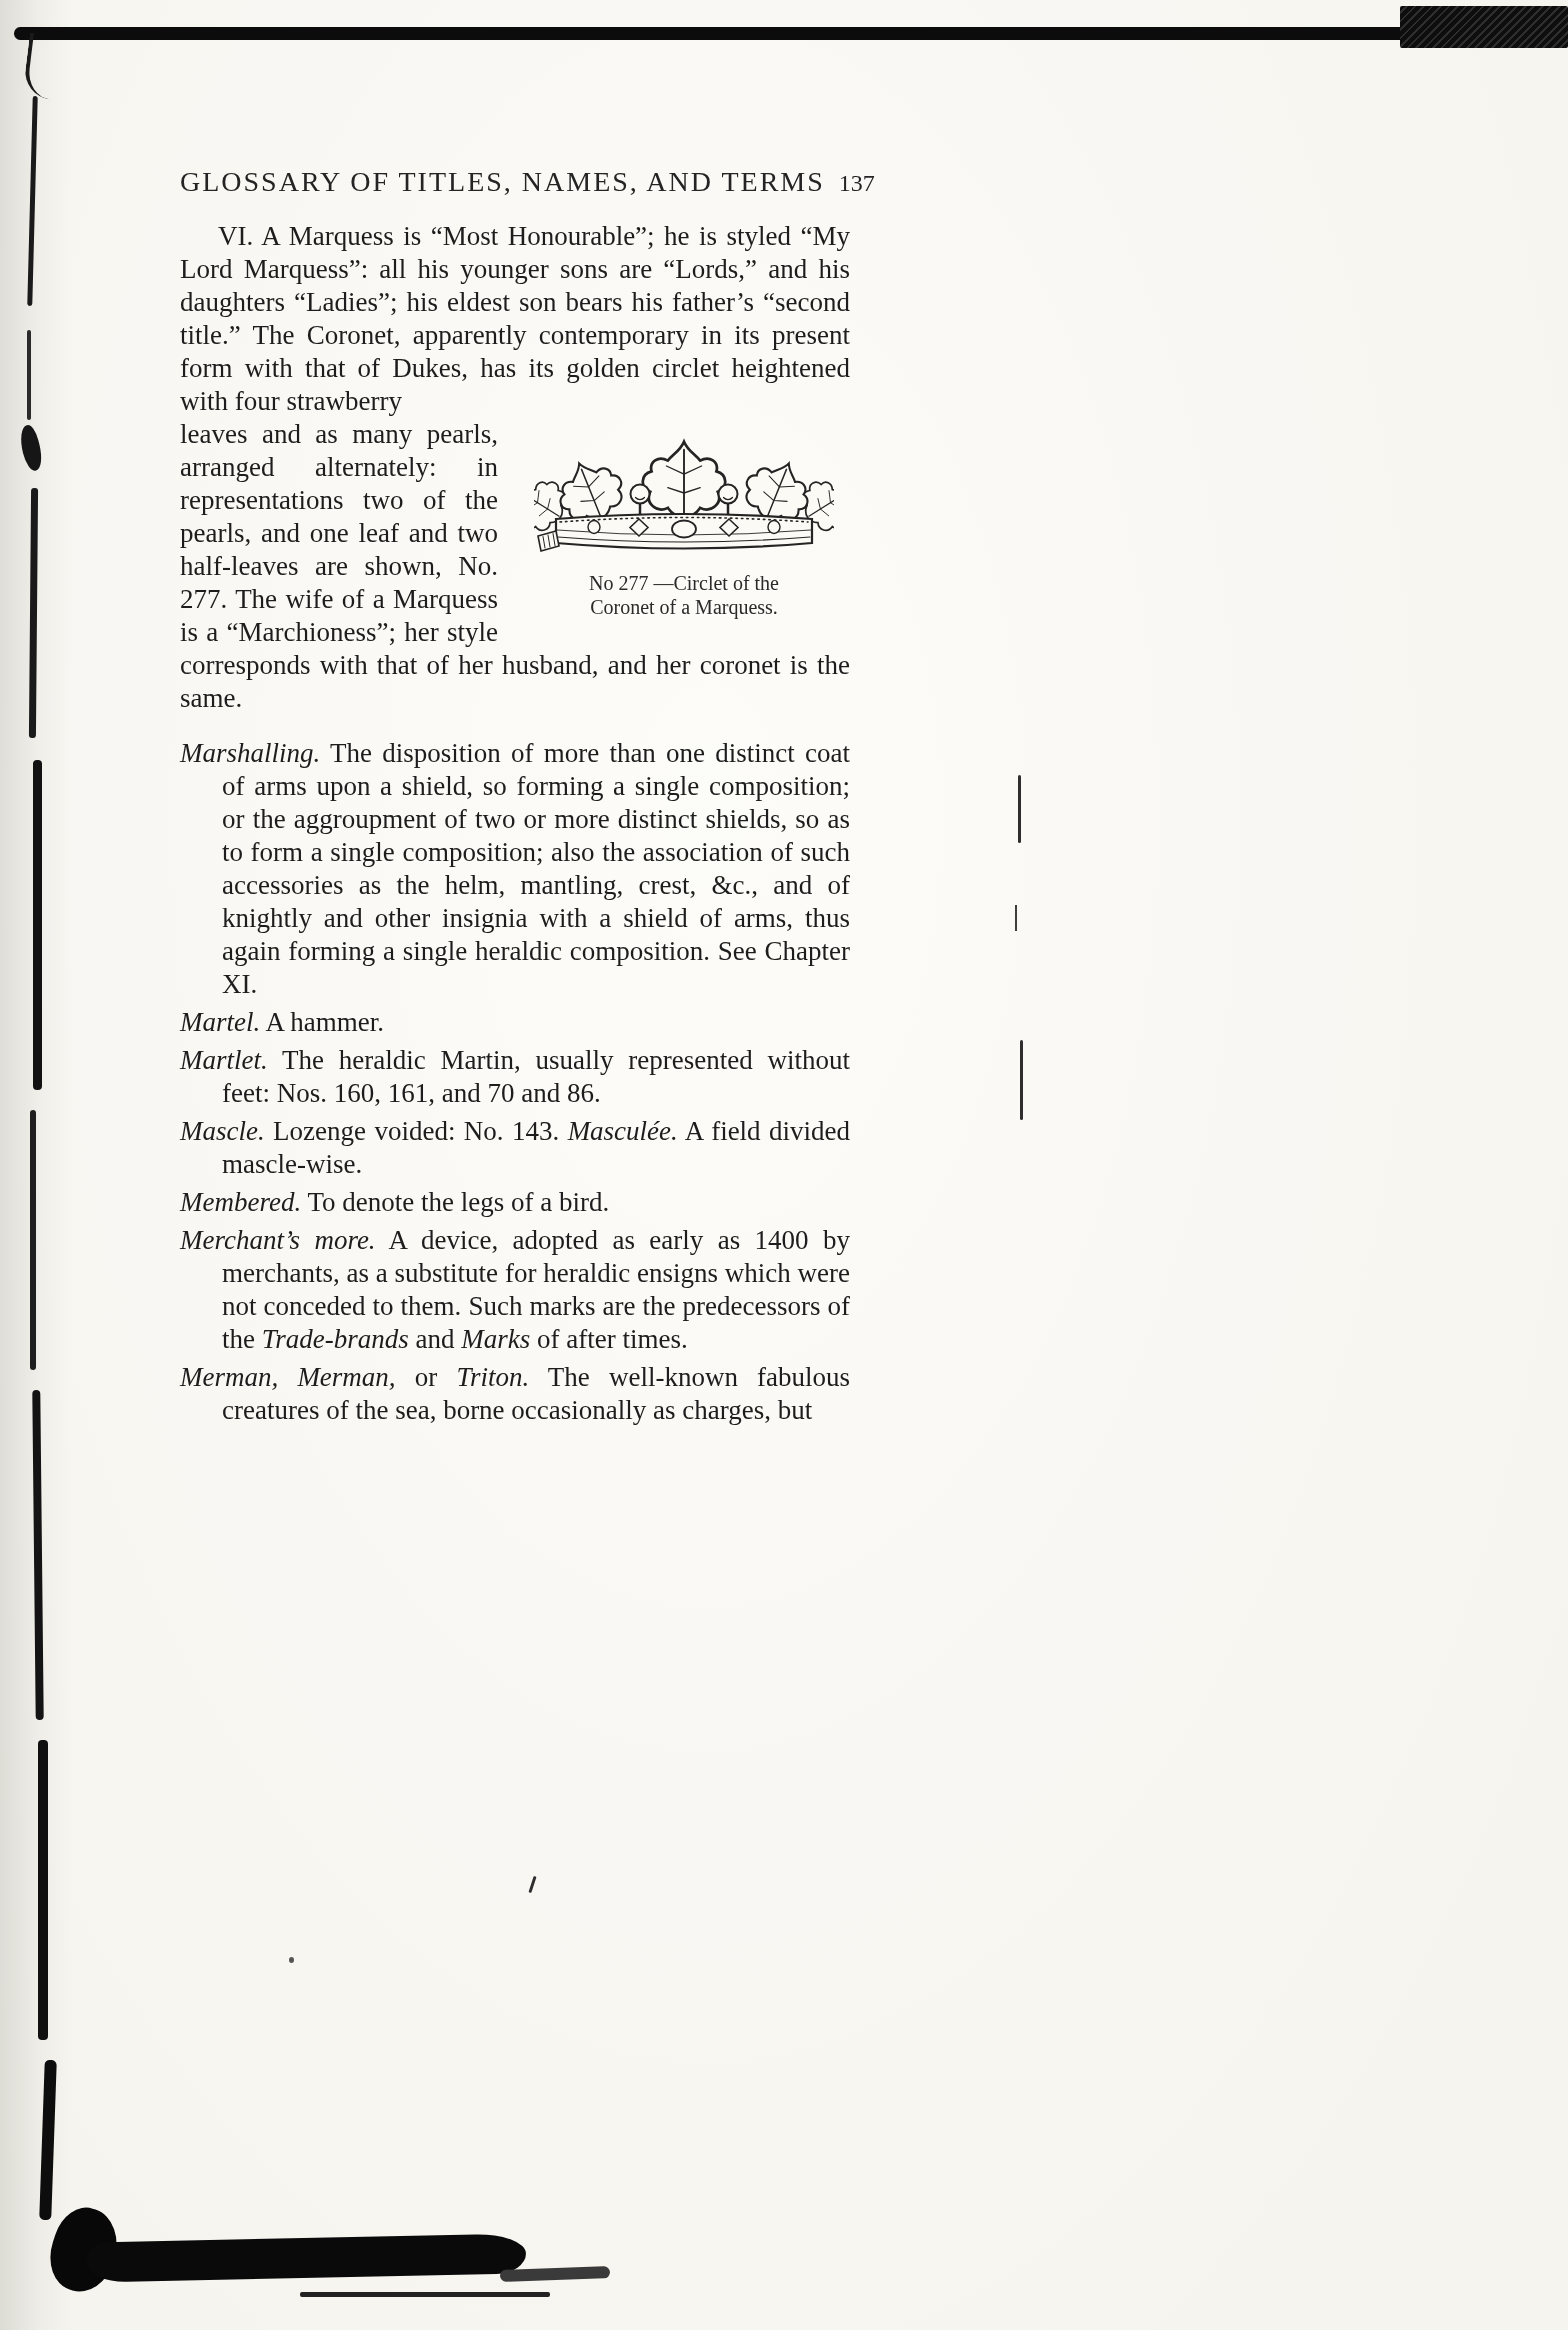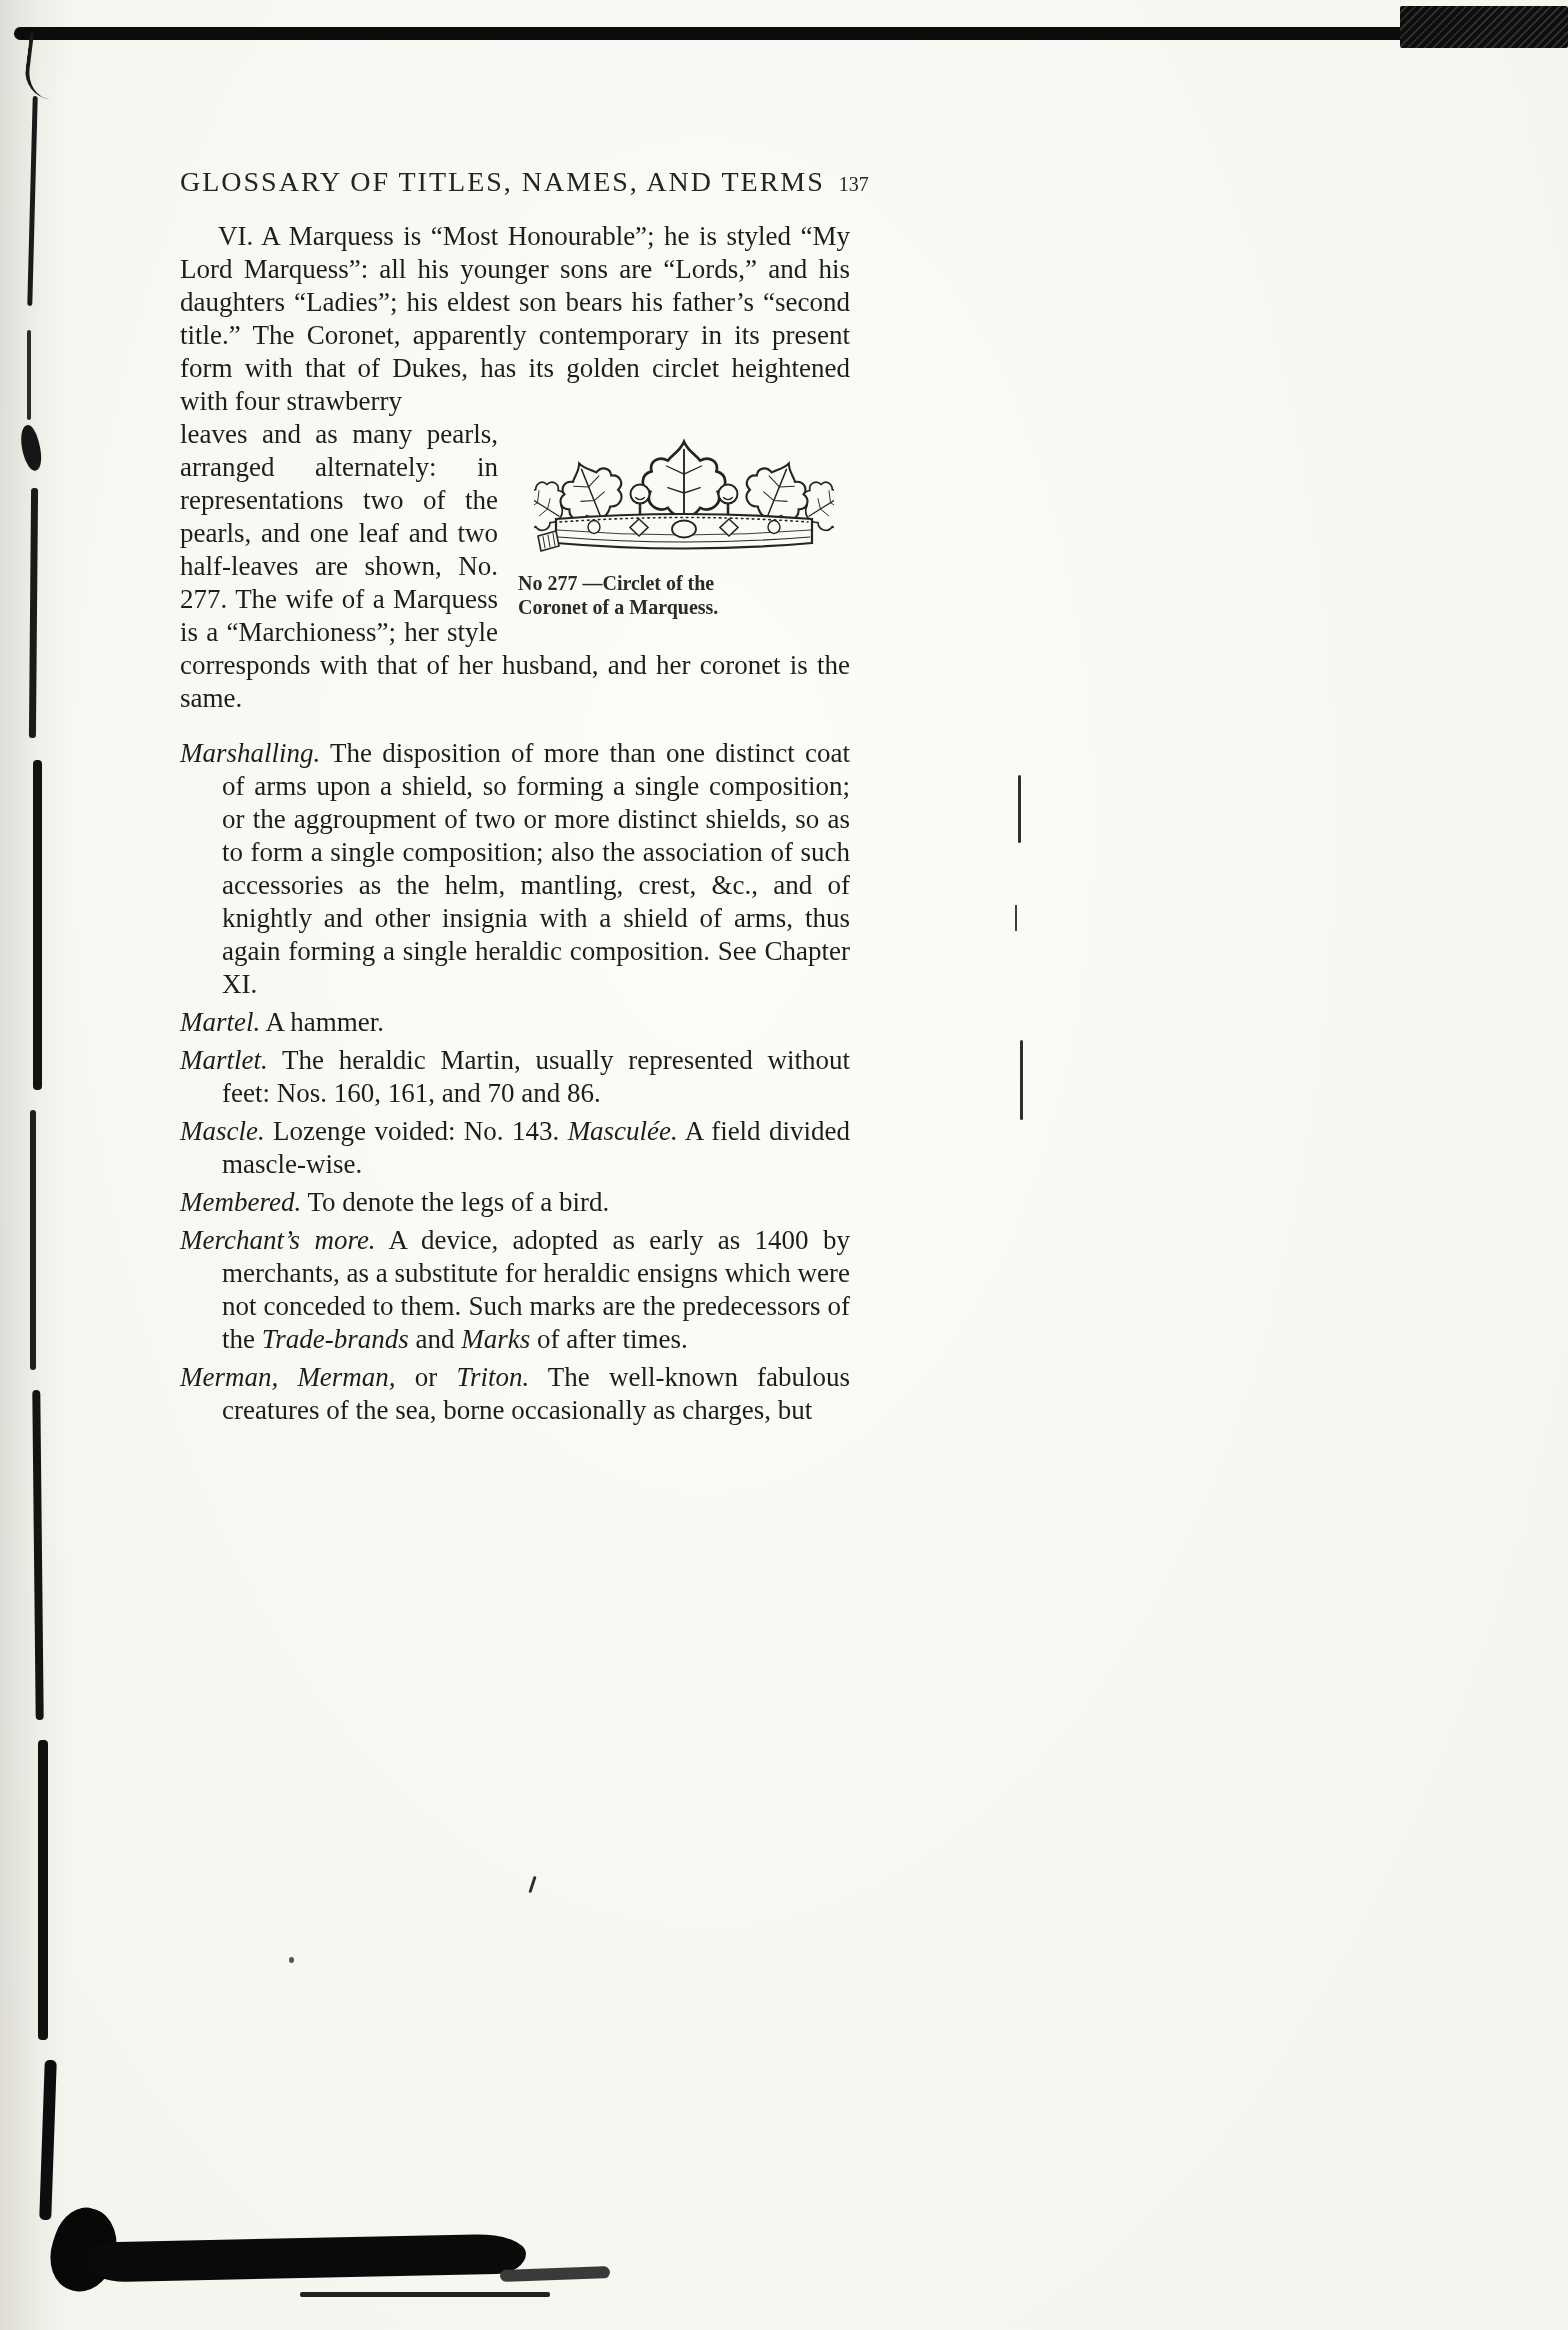--- a/index.html
+++ b/index.html
@@ -31,30 +31,30 @@
     display:flex;align-items:baseline;justify-content:space-between;
     margin:0 0 22px 0;
   }
   .header-title{
     flex:1;text-align:center;
     font-size:28px;letter-spacing:2px;
     white-space:nowrap;
     color:#242424;
   }
   .page-number{
-    font-size:20px;margin-left:14px;color:#242424;
+    font-size:24px;margin-left:14px;color:#242424;
   }
   .body-text{
     font-size:27px;line-height:33px;text-align:justify;
     color:var(--ink);
   }
   .para{margin:0;}
   .para-vi-1{text-indent:38px;}
   .figure{
-    float:right;width:332px;margin:6px 0 4px 20px;text-align:left;font-weight:bold;
+    float:right;width:332px;margin:6px 0 4px 20px;text-align:center;
   }
   .figure svg{display:block;margin:0 auto;}
   .figure-caption{
     font-size:20px;line-height:24px;margin-top:2px;color:#2a2a2a;
   }
   .cap-line{display:block;}
   .entries{margin-top:22px;}
   .entry{
     margin:5px 0 0 0;
     padding-left:42px;text-indent:-42px;

